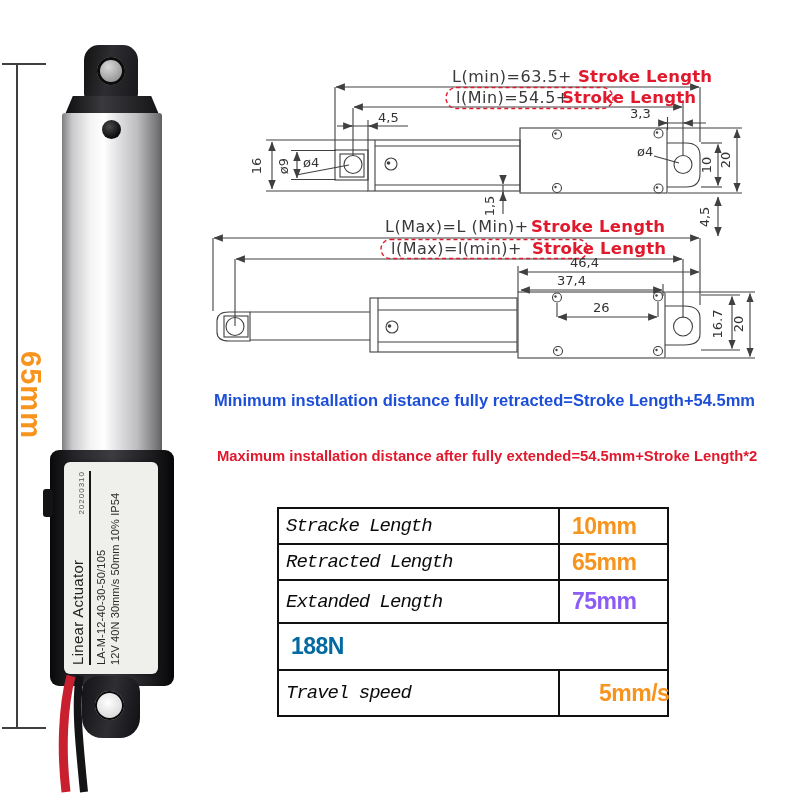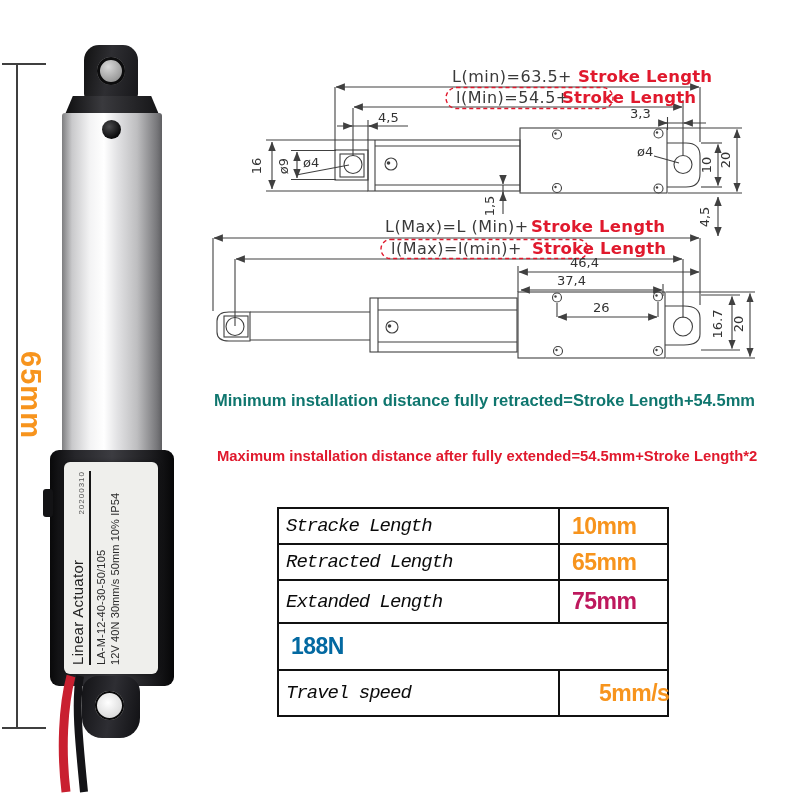--- a/index.html
+++ b/index.html
@@ -263,35 +263,35 @@
       <text class="ftxt-red" x="532" y="254" fill="#E0192D">Stroke Length</text>
 
       <text class="dimtxt" x="570" y="267">46,4</text>
       <text class="dimtxt" x="557" y="285">37,4</text>
       <text class="dimtxt" x="593" y="312">26</text>
       <text class="dimtxt" text-anchor="middle" transform="rotate(-90 722 324)" x="722" y="324">16.7</text>
       <text class="dimtxt" text-anchor="middle" transform="rotate(-90 743 324)" x="743" y="324">20</text>
     </g>
   </svg>
 
-  <div class="note note1" style="color:#0f766e;">Minimum installation distance fully retracted=Stroke Length+54.5mm</div>
+  <div class="note note1" style="color:#1d4ed8;">Minimum installation distance fully retracted=Stroke Length+54.5mm</div>
   <div class="note note2" style="color:#E0192D;">Maximum installation distance after fully extended=54.5mm+Stroke Length*2</div>
 
   <div class="abs spec-table">
     <div class="spec-row">
       <div class="spec-label">Stracke Length</div>
       <div class="spec-value" style="color:#F7941D;">10mm</div>
     </div>
     <div class="spec-row">
       <div class="spec-label">Retracted Length</div>
       <div class="spec-value" style="color:#F7941D;">65mm</div>
     </div>
     <div class="spec-row">
       <div class="spec-label">Extanded Length</div>
-      <div class="spec-value" style="color:#be185d;border-radius:16px;">75mm</div>
+      <div class="spec-value" style="color:#8b5cf6;border-radius:16px;">75mm</div>
     </div>
     <div class="spec-row">
       <div class="spec-value" style="color:#0369a1;">188N</div>
     </div>
     <div class="spec-row">
       <div class="spec-label">Travel speed</div>
       <div class="spec-value" style="color:#F7941D;margin-left:27px;">5mm/s</div>
     </div>
   </div>
 

